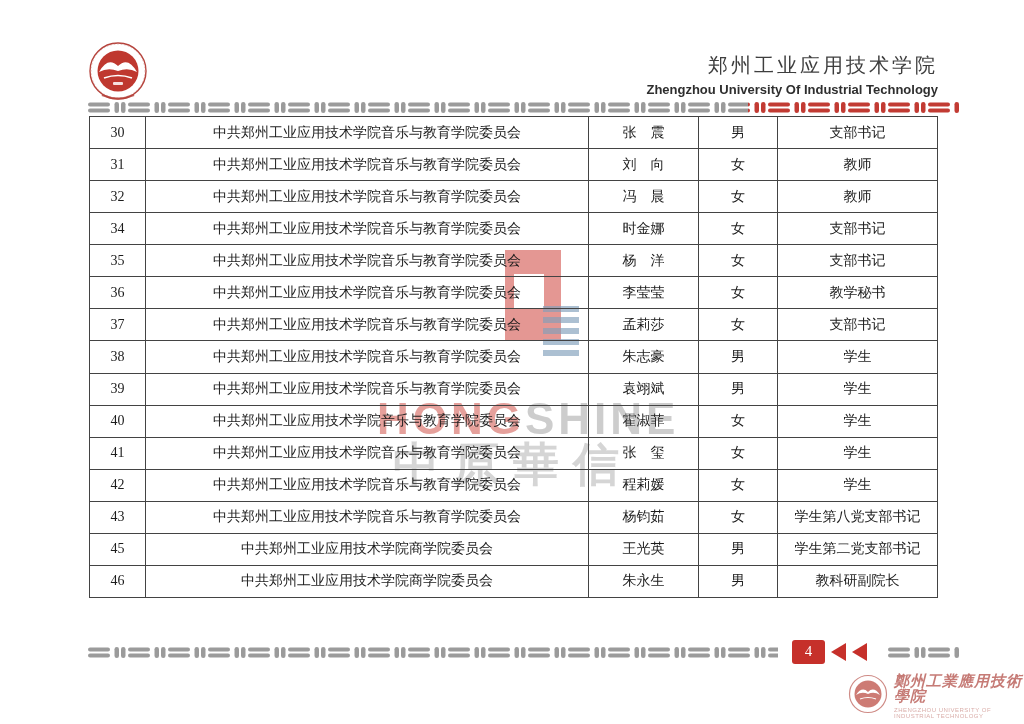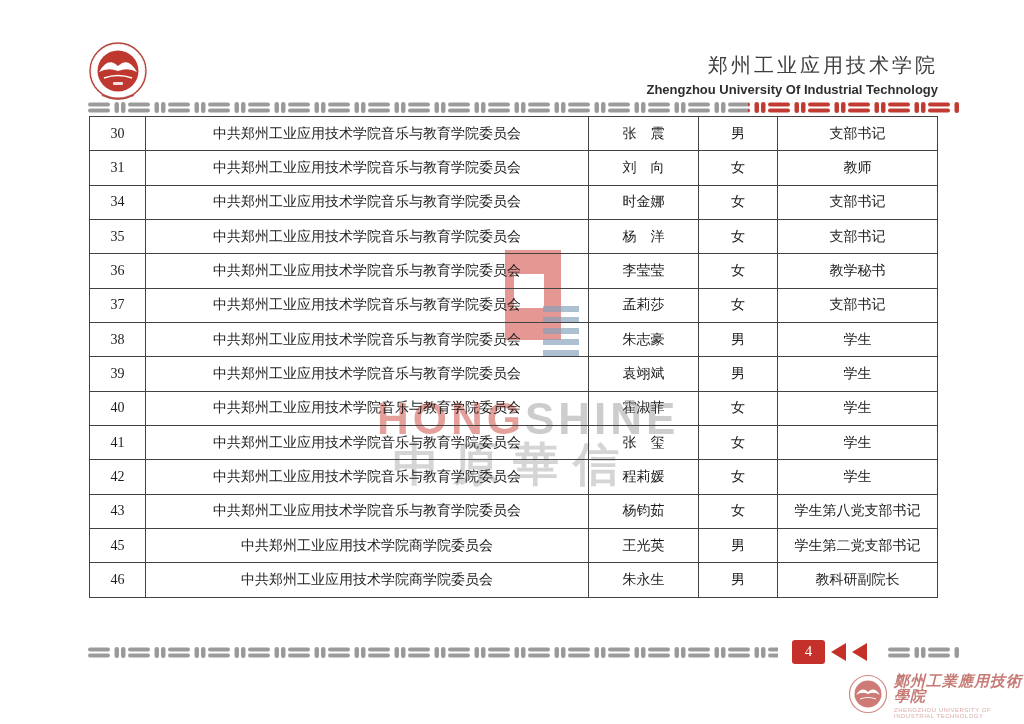--- a/index.html
+++ b/index.html
@@ -129,20 +129,27 @@
     </tr>
 
     <tr>
       <td>31</td>
       <td>中共郑州工业应用技术学院音乐与教育学院委员会</td>
       <td>刘　向</td>
       <td>女</td>
       <td>教师</td>
     </tr>
 
+    <tr>
+      <td>32</td>
+      <td>中共郑州工业应用技术学院音乐与教育学院委员会</td>
+      <td>冯　晨</td>
+      <td>女</td>
+      <td>教师</td>
+    </tr>
 
 
     <tr>
       <td>34</td>
       <td>中共郑州工业应用技术学院音乐与教育学院委员会</td>
       <td>时金娜</td>
       <td>女</td>
       <td>支部书记</td>
     </tr>
 

